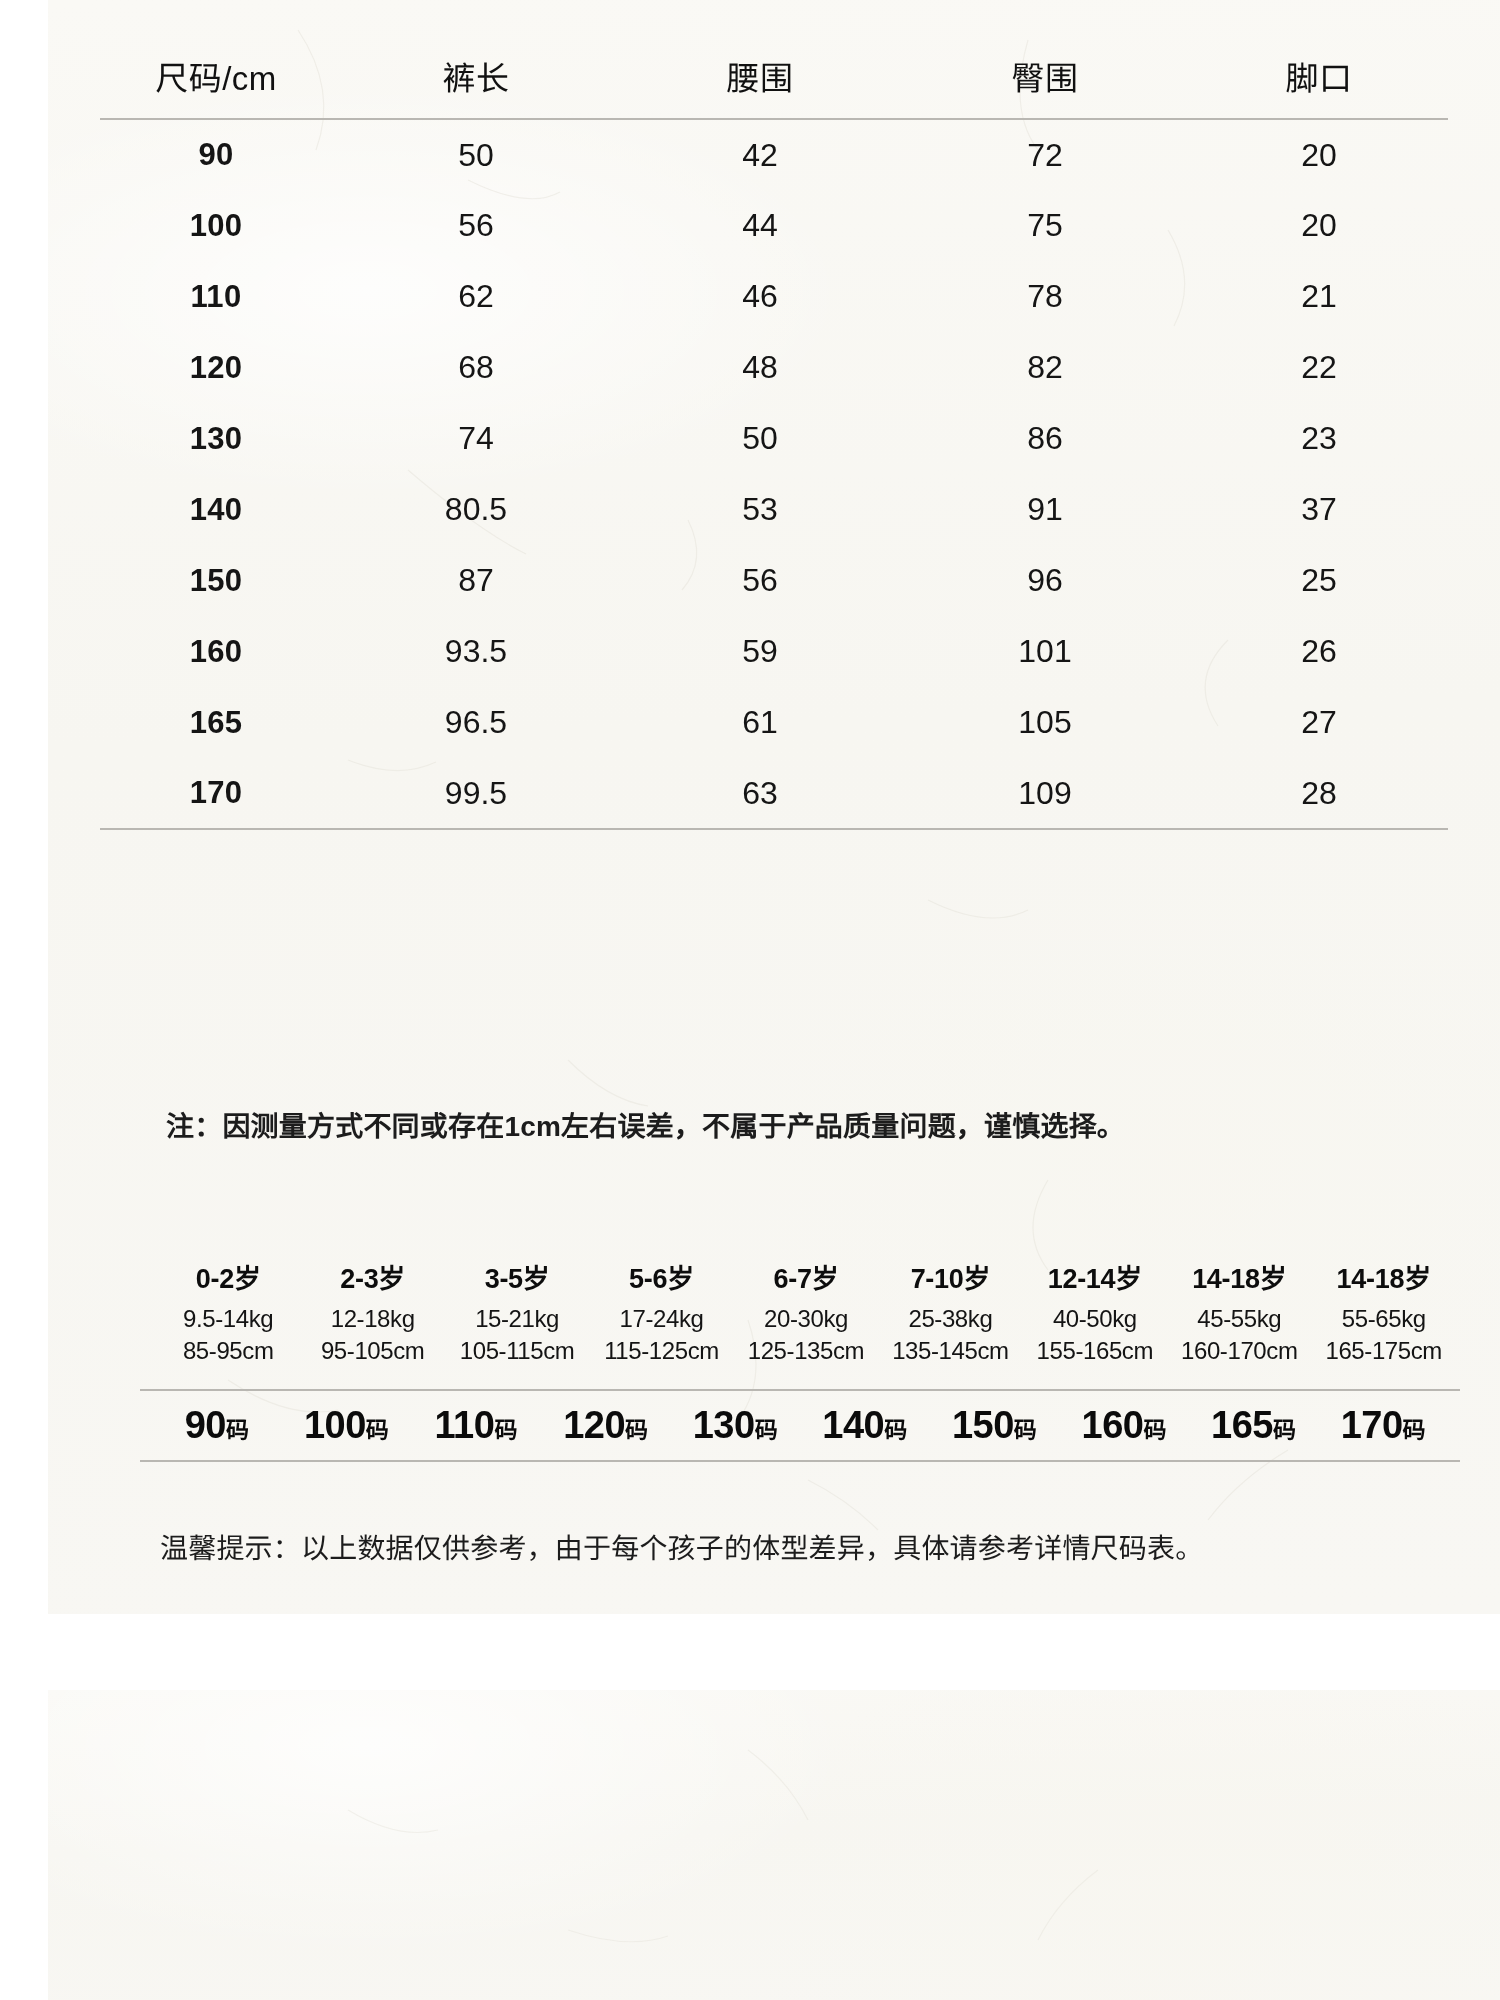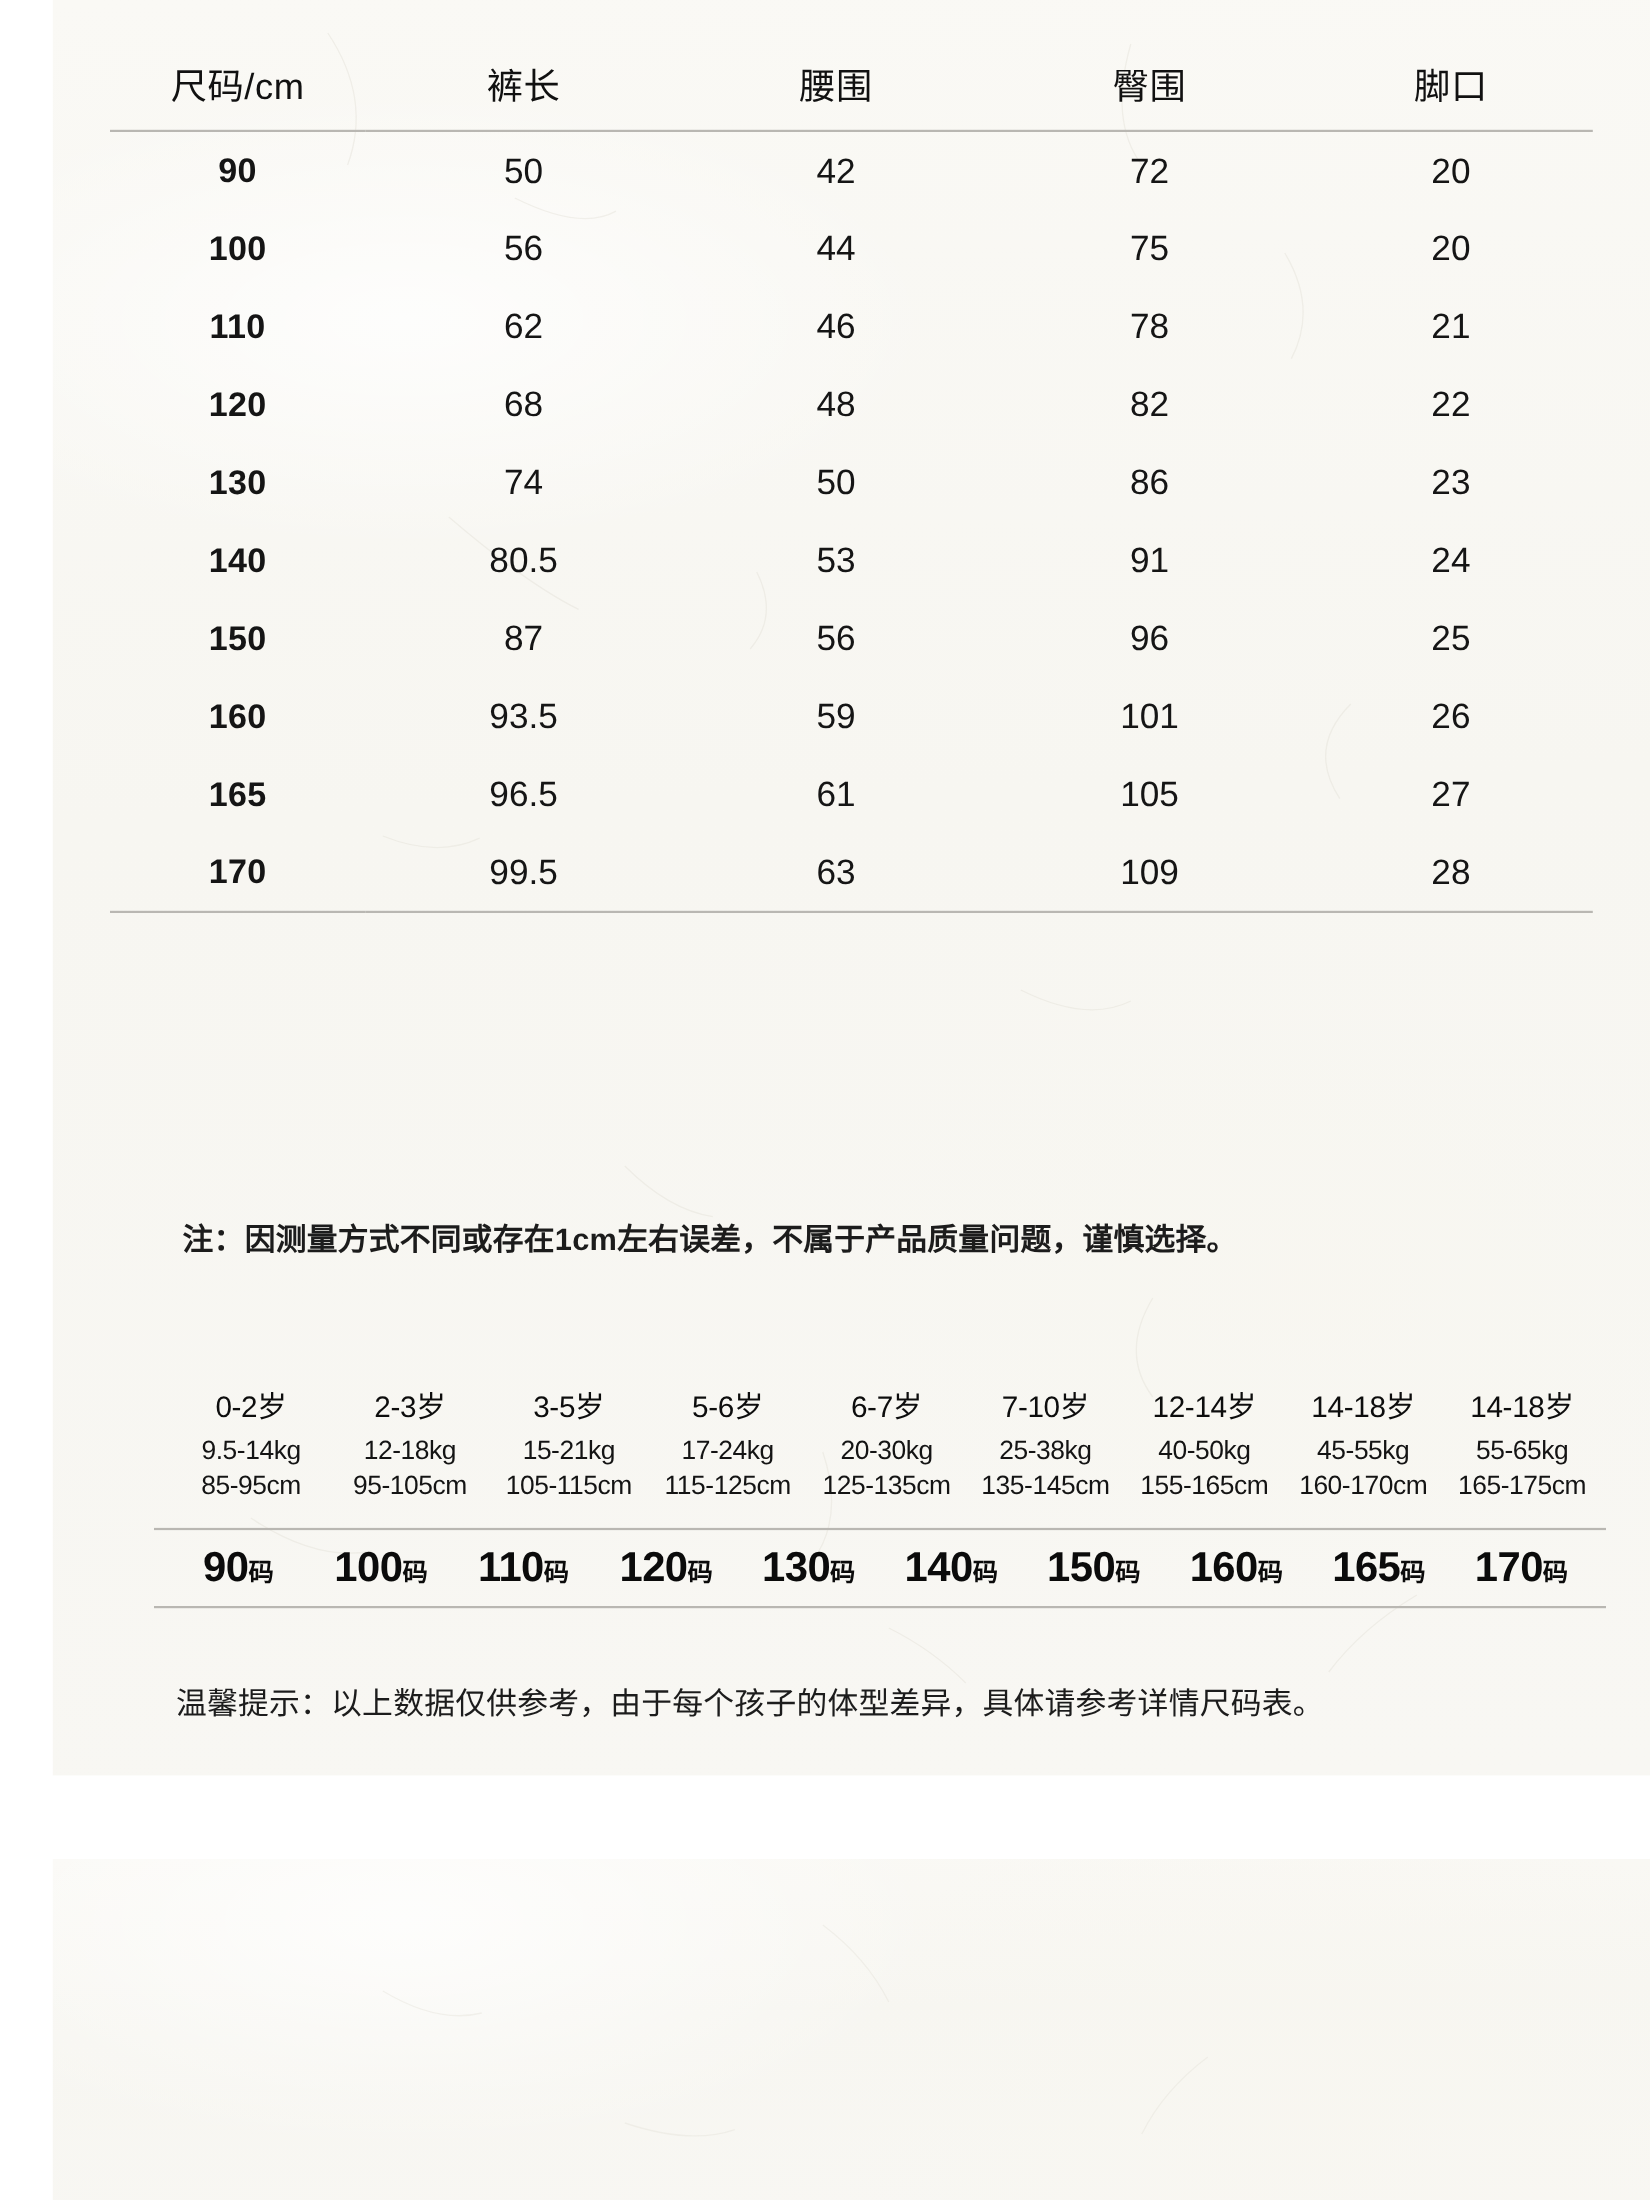--- a/index.html
+++ b/index.html
@@ -110,21 +110,21 @@
     align-items: flex-start;
   }
   .age-cell {
     flex: 1 1 0;
     text-align: center;
     line-height: 1.32;
   }
   .age-cell .age {
     display: block;
     font-size: 27px;
-    font-weight: 400;
+    font-weight: 700;
     color: #0d0d0d;
     letter-spacing: -.3px;
     margin-bottom: 5px;
   }
   .age-cell .weight,
   .age-cell .height {
     display: block;
     font-size: 24px;
     font-weight: 400;
     color: #141414;
@@ -250,21 +250,21 @@
           <td>74</td>
           <td>50</td>
           <td>86</td>
           <td>23</td>
         </tr>
         <tr>
           <td class="size-col">140</td>
           <td>80.5</td>
           <td>53</td>
           <td>91</td>
-          <td>24</td>
+          <td>37</td>
         </tr>
         <tr>
           <td class="size-col">150</td>
           <td>87</td>
           <td>56</td>
           <td>96</td>
           <td>25</td>
         </tr>
         <tr>
           <td class="size-col">160</td>

